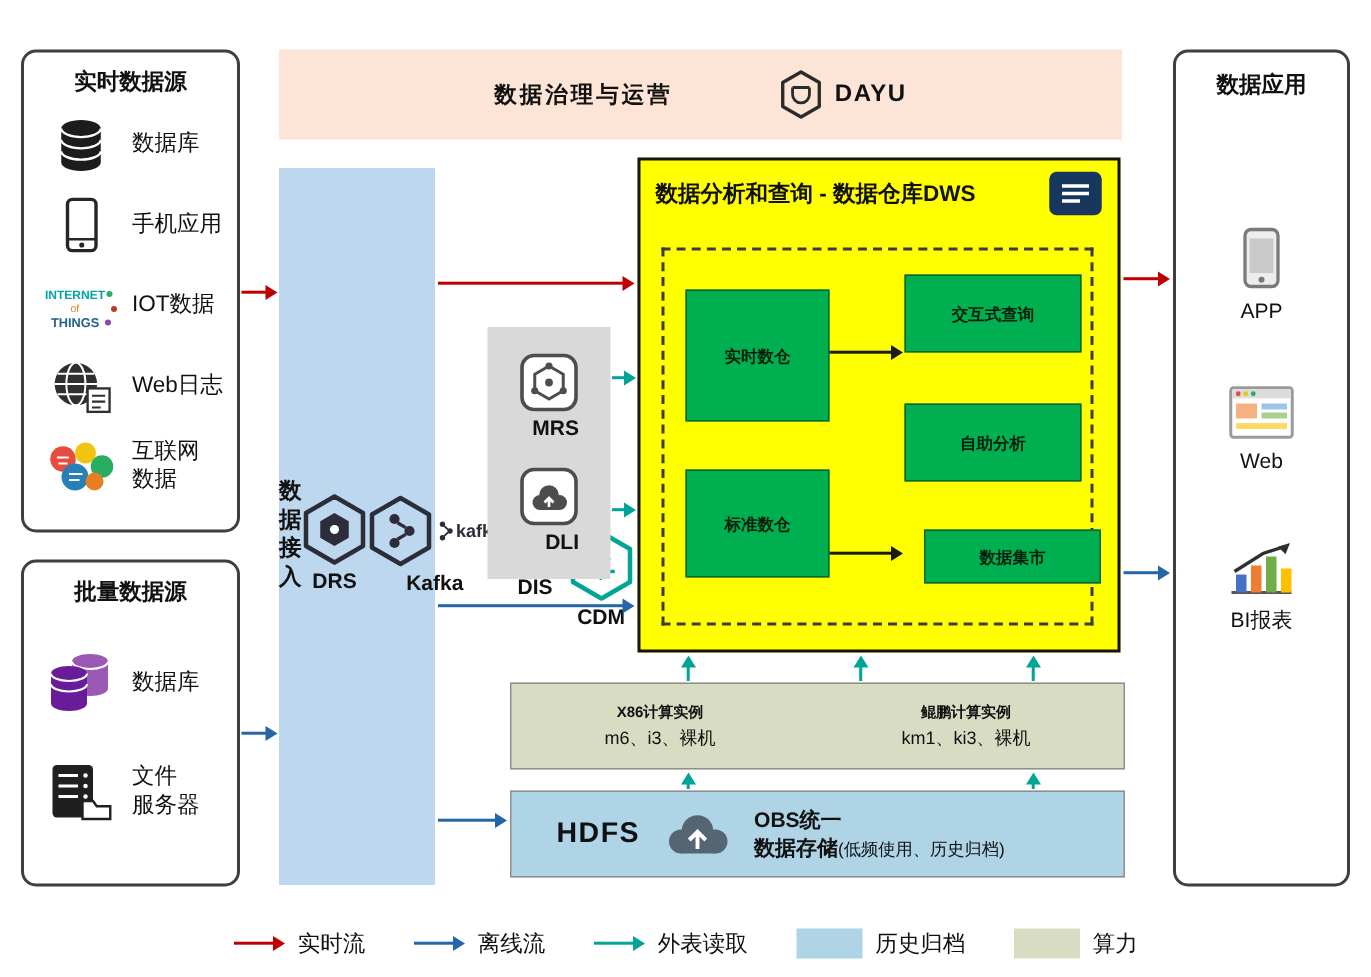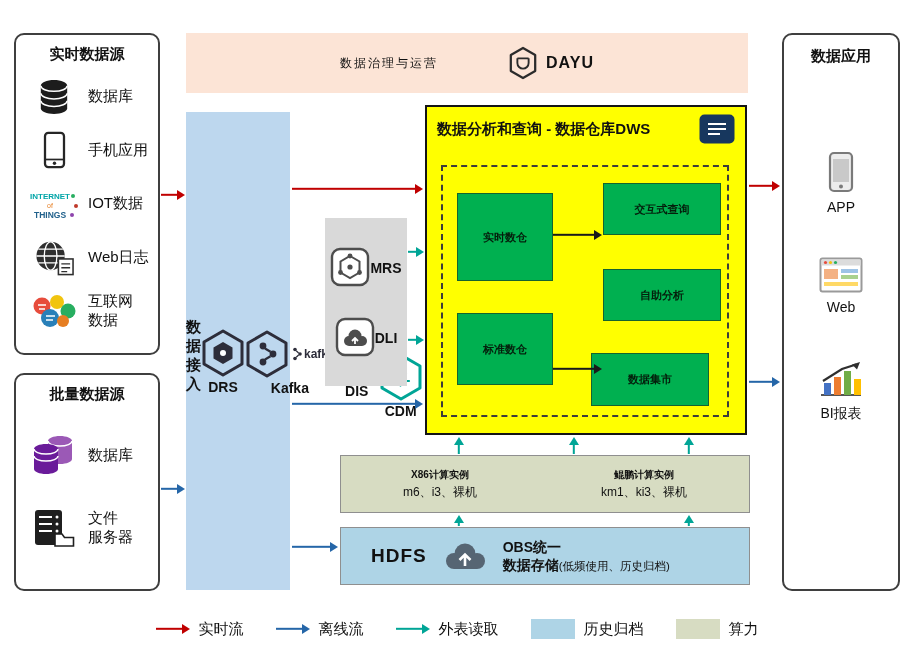--- a/index.html
+++ b/index.html
@@ -2,21 +2,21 @@
 <html style="--realtime-flow: #c00000; --offline-flow: #2566a8; --external-read: #00a596; --archive-fill: #aed4e6; --compute-fill: #d7dcc2; --ingest-panel: #bdd7ee; --middleware-panel: #d9d9d9; --dws-fill: #ffff00; --module-green: #00b050; --banner-fill: #fce4d6;"><head>
 <meta charset="utf-8">
 <style>
   *{box-sizing:border-box;margin:0;padding:0}
   body{margin:0;background:#ffffff;font-family:"Liberation Sans","DejaVu Sans",sans-serif;color:#111}
   .canvas{position:relative;width:914px;height:651px;background:#fff;overflow:hidden}
 
   
   .banner{position:absolute;left:186px;top:33px;width:562px;height:60px;background:var(--banner-fill,#fce4d6);
           display:flex;align-items:center;justify-content:center;gap:70px}
-  .banner-title{font-size:12px;font-weight:normal;letter-spacing:2px}
+  .banner-title{font-size:15px;font-weight:bold;letter-spacing:2px}
   .dayu-group{display:flex;align-items:center;gap:8px}
   .dayu-label{font-size:16px;font-weight:bold;letter-spacing:1px}
 
   
   .src-box{position:absolute;background:#fff;border:2px solid #3f3f3f;border-radius:10px;
            display:flex;flex-direction:column;padding:10px 6px}
   .src-box.rt{left:14px;top:33px;width:146px;height:322px}
   .src-box.bt{left:14px;top:373px;width:146px;height:218px}
   .box-title{font-size:15px;font-weight:bold;text-align:center}
   .src-items{flex:1;display:flex;flex-direction:column;justify-content:space-evenly}
@@ -28,36 +28,36 @@
   .ingest{position:absolute;left:186px;top:112px;width:104px;height:478px;background:var(--ingest-panel,#bdd7ee);
           display:flex;flex-direction:row;align-items:center;padding-top:10px}
   .ing-item{display:flex;flex-direction:column;align-items:center}
   .ing-label{font-size:14px;font-weight:bold;margin-top:2px}
   .kafka-row{display:flex;align-items:center;gap:2px}
   .kafka-word{display:flex;align-items:center;gap:1px;font-size:12px;font-weight:bold;color:#2d2d3a}
 
   
   .mid-box{position:absolute;left:325px;top:218px;width:82px;height:168px;background:var(--middleware-panel,#d9d9d9);
            display:flex;flex-direction:column;justify-content:space-evenly;align-items:center}
-  .mid-item{display:flex;align-items:center}
+  .mid-item{display:flex;flex-direction:column;align-items:flex-end}
   .mid-label{font-size:14px;font-weight:bold;margin-top:2px}
 
   
   .dws{position:absolute;left:425px;top:105px;width:322px;height:330px;background:var(--dws-fill,#ffff00);
        border:2px solid #141414}
   .dws-head{display:flex;align-items:flex-start;justify-content:space-between;padding:7px 10px 0 10px}
   .dws-title{font-size:15px;font-weight:bold;padding-top:6px}
   .dws-dashed{position:absolute;left:14px;top:58px;width:288px;height:252px;border:2px dashed #3c3c3c}
   .module{position:absolute;background:var(--module-green,#00b050);border:1px solid #15632f;
           display:flex;align-items:center;justify-content:center;font-size:11px;font-weight:bold;color:#041f0c}
   #m-rt{left:30px;top:86px;width:96px;height:88px}
   #m-std{left:30px;top:206px;width:96px;height:72px}
   #m-iq{left:176px;top:76px;width:118px;height:52px}
   #m-sa{left:176px;top:162px;width:118px;height:52px}
-  #m-dm{left:164px;top:246px;width:118px;height:53px}
+  #m-dm{left:189px;top:246px;width:118px;height:36px}
 
   
   .compute{position:absolute;left:340px;top:455px;width:410px;height:58px;background:var(--compute-fill,#d7dcc2);
            border:1px solid #8f8f8f;display:flex;align-items:center;justify-content:space-around}
   .cgroup{text-align:center}
   .ctitle{font-size:10px;font-weight:bold}
   .csub{font-size:12px;margin-top:2px}
   .hdfs{position:absolute;left:340px;top:527px;width:410px;height:58px;background:var(--archive-fill,#aed4e6);
         border:1px solid #8f8f8f;display:flex;align-items:center;gap:14px;padding-left:30px}
   .hdfs-label{font-size:19px;font-weight:bold;letter-spacing:1px}

